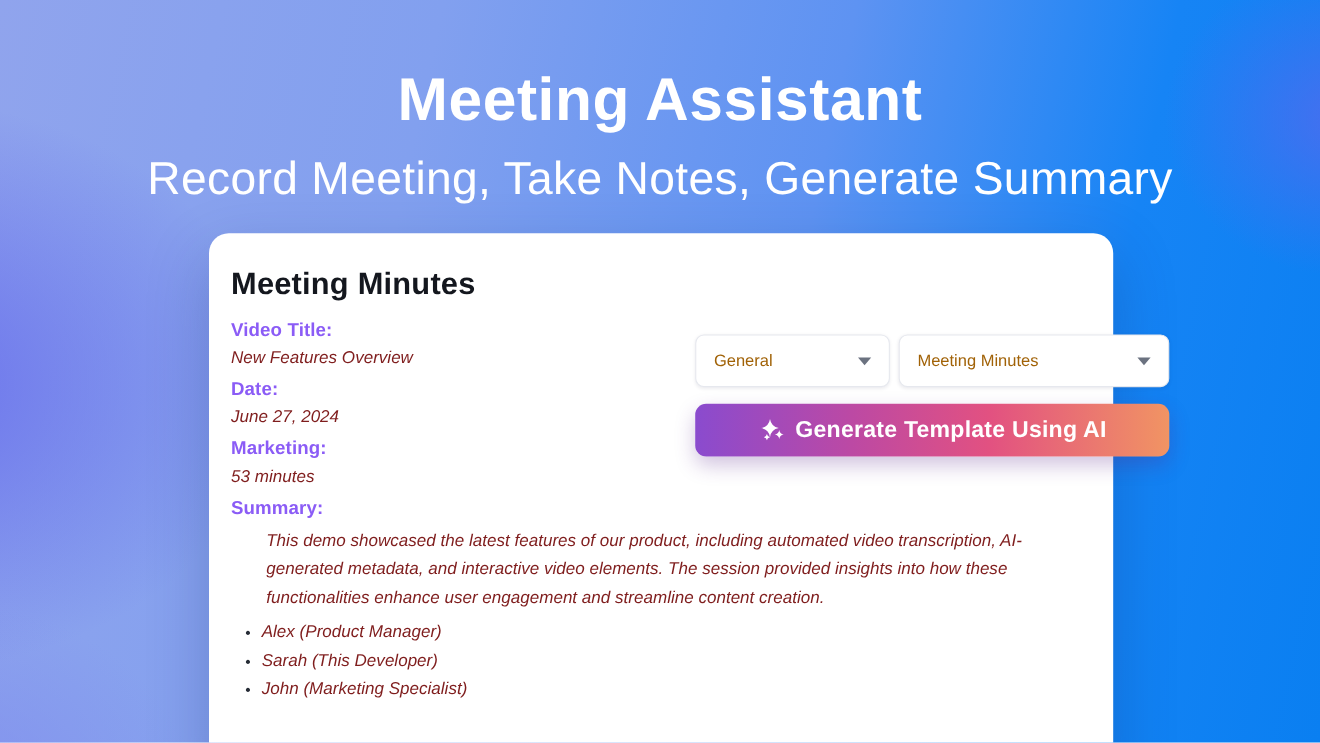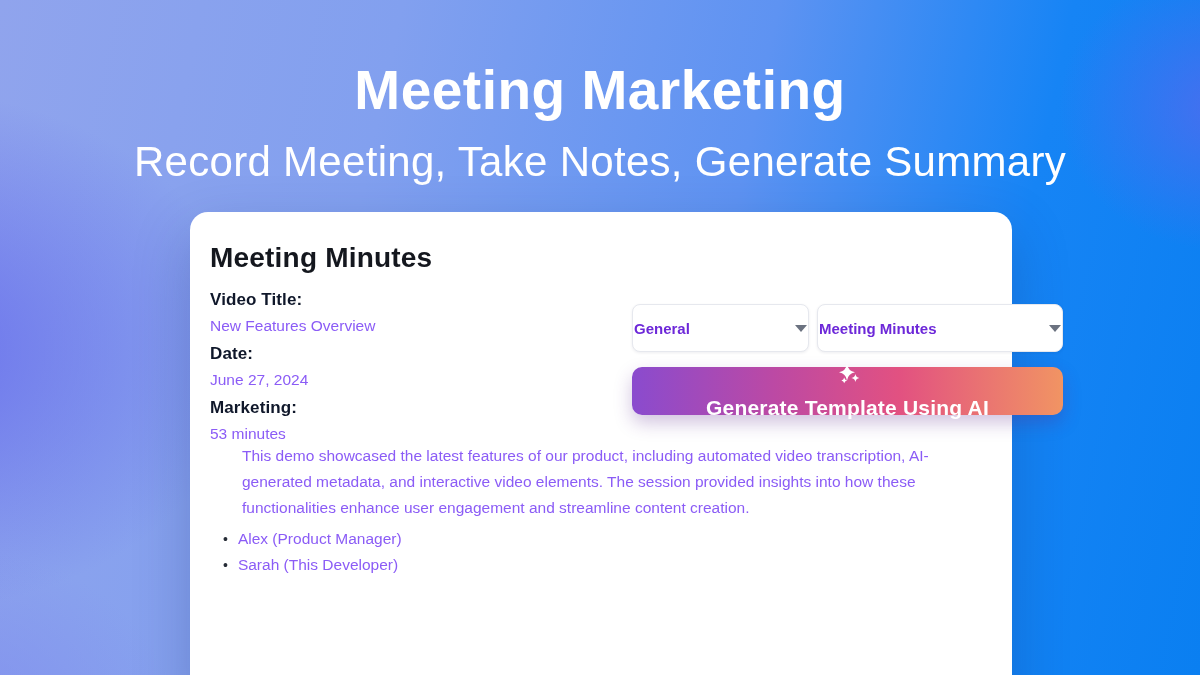--- a/index.html
+++ b/index.html
@@ -38,43 +38,43 @@
     background: #ffffff;
     border-radius: 18px;
     box-shadow: 0 22px 55px rgba(18, 42, 110, 0.25);
     padding: 30px 24px 24px 20px;
   }
   .card-heading {
     font-size: 28px; font-weight: 700; color: #14171e;
     letter-spacing: 0.2px; margin-bottom: 16px;
   }
   .field-label {
-    font-size: 17px; font-weight: 700; color: #0f172a;
+    font-size: 17px; font-weight: 700; color: #8b5cf6;
     margin: 9px 0 7px 0; letter-spacing: 0.1px;
   }
   .field-value, .para, .attendee-text {
-    font-size: 15.5px; font-weight: 400; color: #8b5cf6;
+    font-size: 15.5px; font-weight: 400; color: #7f1d1d; font-style: italic;
   }
   .para { line-height: 26px; max-width: 782px; margin-left: 32px; }
   .attendees-list { list-style: none; margin-top: 5px; }
   .attendee-item {
     display: flex; align-items: flex-start; gap: 10px;
     line-height: 26px; padding-left: 13px;
   }
   .attendee-item::before { content: "•"; font-size: 14px; color: #262c36; }
 
   
   .controls { position: absolute; top: 92px; left: 442px; width: 431px; }
   .selects-row { display: flex; gap: 8px; }
   .select {
     height: 48px; background: #ffffff;
     border: 1px solid #e6e8ee; border-radius: 8px;
     display: flex; align-items: center; justify-content: space-between;
-    padding: 0 1px;
-    font-size: 15px; font-weight: 700; color: #6d28d9;
+    padding: 0 16px;
+    font-size: 15px; font-weight: 400; color: #a16207;
     box-shadow: 0 1px 3px rgba(20, 30, 60, 0.08);
     cursor: pointer;
   }
   .select-general { width: 177px; }
   .select-template { width: 246px; }
   .caret {
     width: 0; height: 0; margin-left: 12px;
     border-left: 6px solid transparent;
     border-right: 6px solid transparent;
     border-top: 7px solid #6b7280;
@@ -82,31 +82,30 @@
   .generate-btn {
     margin-top: 15px; width: 431px; height: 48px;
     border: none; border-radius: 10px;
     background: linear-gradient(90deg, #8a4bce 0%, #bc49a4 33%, #e25181 62%, #f19463 100%);
     color: #ffffff; font-size: 21px; font-weight: 700;
     font-family: "Liberation Sans", "DejaVu Sans", sans-serif;
     letter-spacing: 0.2px;
     display: flex; align-items: center; justify-content: center; gap: 10px;
     box-shadow: 0 8px 18px rgba(90, 40, 140, 0.28);
     cursor: pointer;
-    flex-direction: column;
   }
   .sparkles { width: 24px; height: 24px; flex: 0 0 auto; }
 </style>
 </head>
 <body>
 
 <div class="stage">
 
   <div class="hero">
-    <h1 class="hero-title">Meeting Marketing</h1>
+    <h1 class="hero-title">Meeting Assistant</h1>
     <div class="hero-subtitle">Record Meeting, Take Notes, Generate Summary</div>
   </div>
 
   <section class="card">
 
     <h2 class="card-heading">Meeting Minutes</h2>
 
     <div>
       <div class="field-label">Video Title:</div>
       <div class="field-value">New Features Overview</div>
@@ -116,30 +115,34 @@
       <div class="field-label">Date:</div>
       <div class="field-value">June 27, 2024</div>
     </div>
 
     <div>
       <div class="field-label">Marketing:</div>
       <div class="field-value">53 minutes</div>
     </div>
 
     <div>
+      <div class="field-label">Summary:</div>
       <p class="para">This demo showcased the latest features of our product, including automated video transcription, AI-generated metadata, and interactive video elements. The session provided insights into how these functionalities enhance user engagement and streamline content creation.</p>
     </div>
 
     <div>
       <ul class="attendees-list">
         <li class="attendee-item">
           <span class="attendee-text">Alex (Product Manager)</span>
         </li>
         <li class="attendee-item">
           <span class="attendee-text">Sarah (This Developer)</span>
+        </li>
+        <li class="attendee-item">
+          <span class="attendee-text">John (Marketing Specialist)</span>
         </li>
       </ul>
     </div>
 
     <div class="controls">
       <div class="selects-row">
         <div class="select select-general">
           <span>General</span>
           <span class="caret"></span>
         </div>

